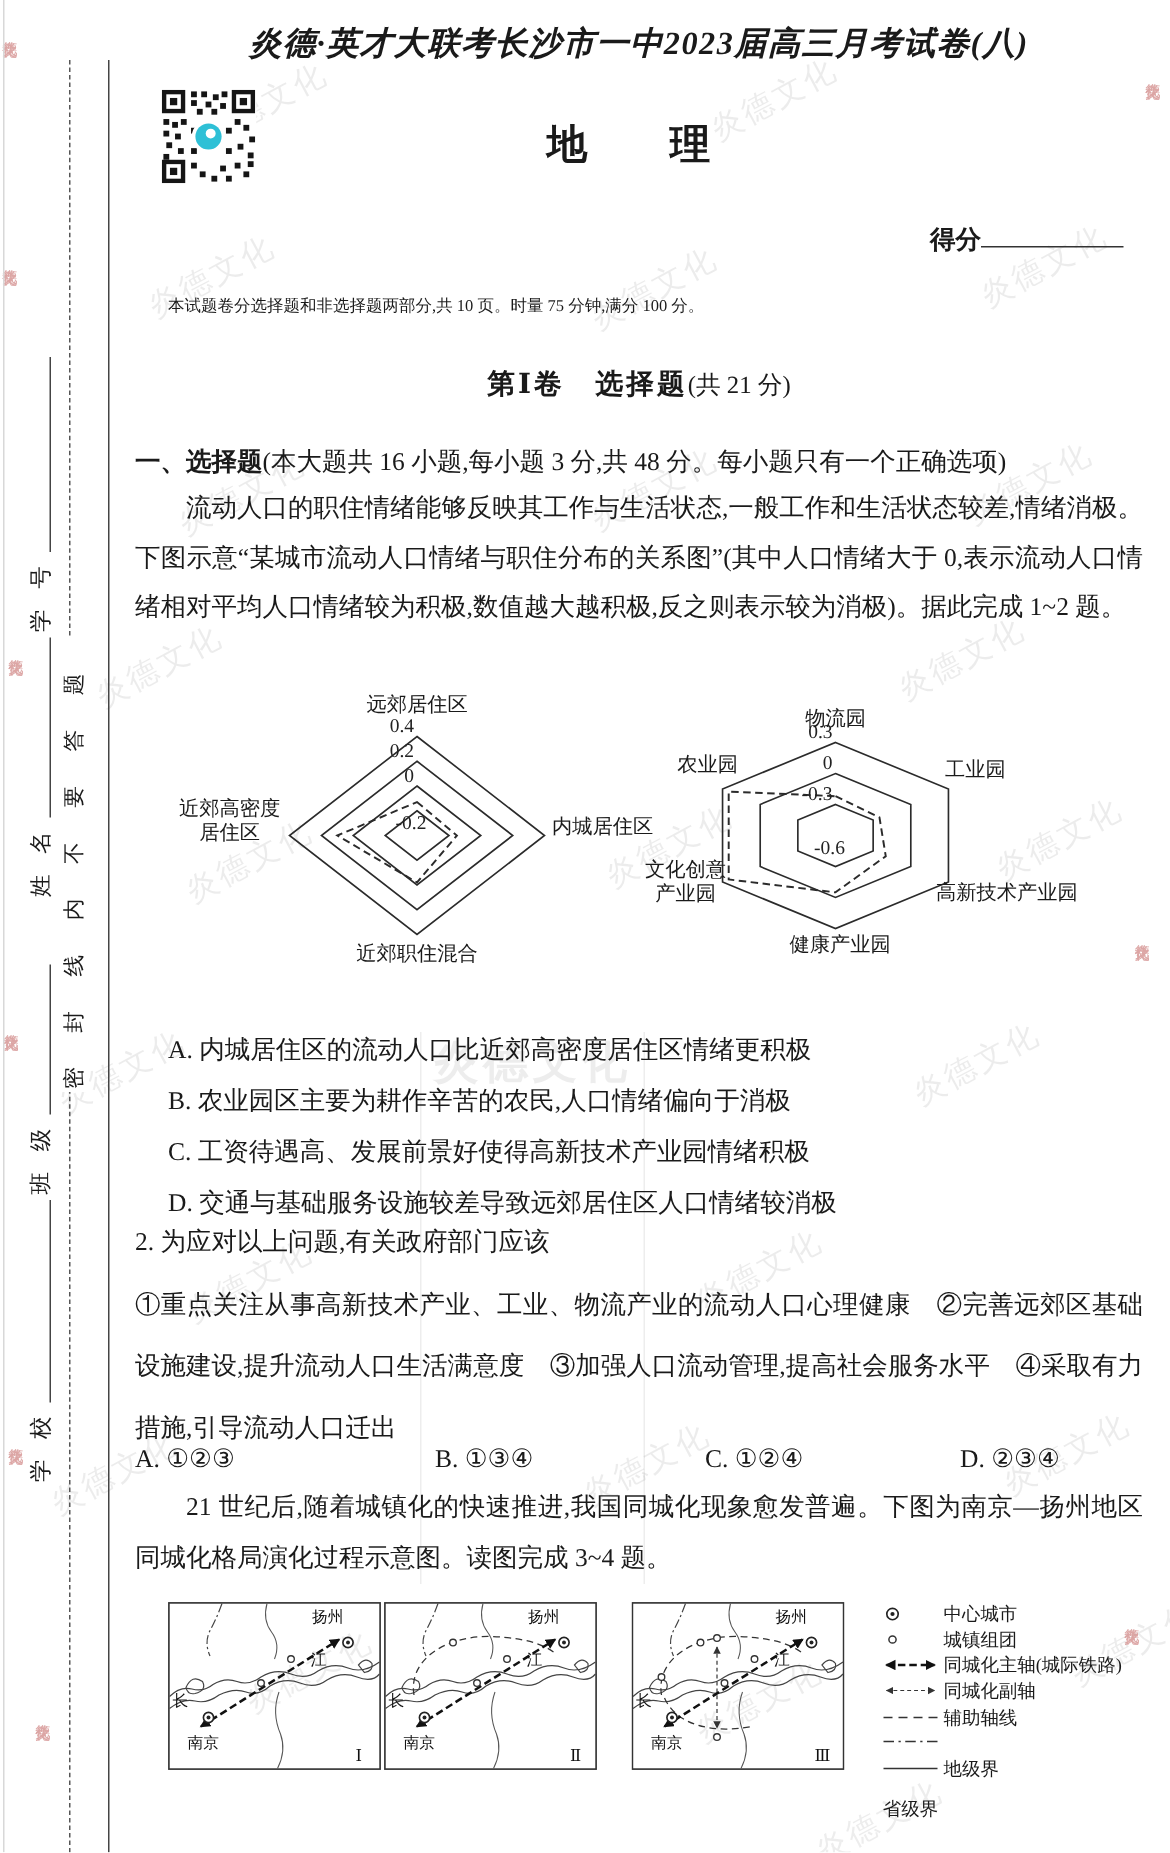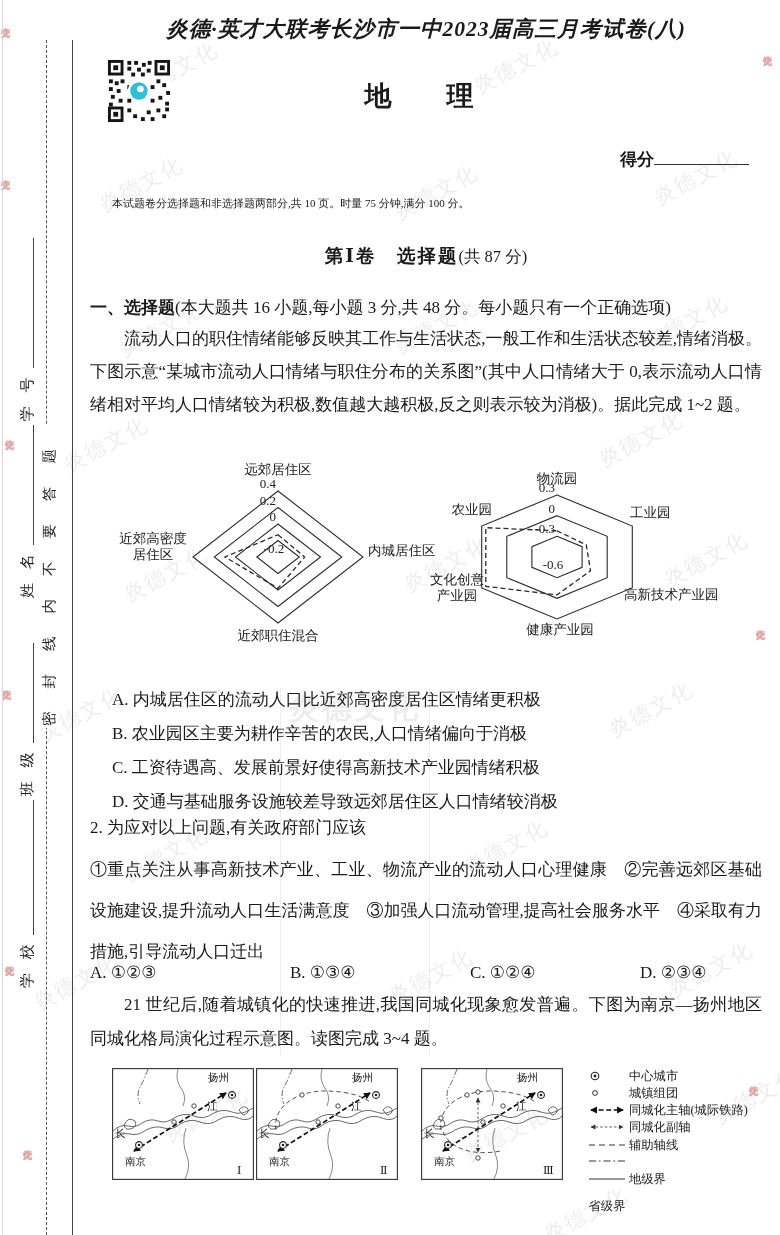--- a/index.html
+++ b/index.html
@@ -198,21 +198,21 @@
 
   <div class="subject">地　理</div>
 
   <div class="score-row">
     <span>得分</span><span class="score-line"></span>
   </div>
 
   <div class="intro">本试题卷分选择题和非选择题两部分,共 10 页。时量 75 分钟,满分 100 分。</div>
 
   <div class="part1">
-    <b>第Ⅰ卷　选择题</b><span>(共 87 分)</span>
+    <b>第Ⅰ卷　选择题</b><span>(共 21 分)</span>
   </div>
 
   <div class="lead">
     <b>一、选择题</b><span>(本大题共 16 小题,每小题 3 分,共 48 分。每小题只有一个正确选项)</span>
   </div>
 
   <div class="p1">流动人口的职住情绪能够反映其工作与生活状态,一般工作和生活状态较差,情绪消极。下图示意“某城市流动人口情绪与职住分布的关系图”(其中人口情绪大于 0,表示流动人口情绪相对平均人口情绪较为积极,数值越大越积极,反之则表示较为消极)。据此完成 1~2 题。</div>
 
   <div class="fig1">
     <svg id="radar-svg" width="672" height="200" viewBox="0 0 672 200">

